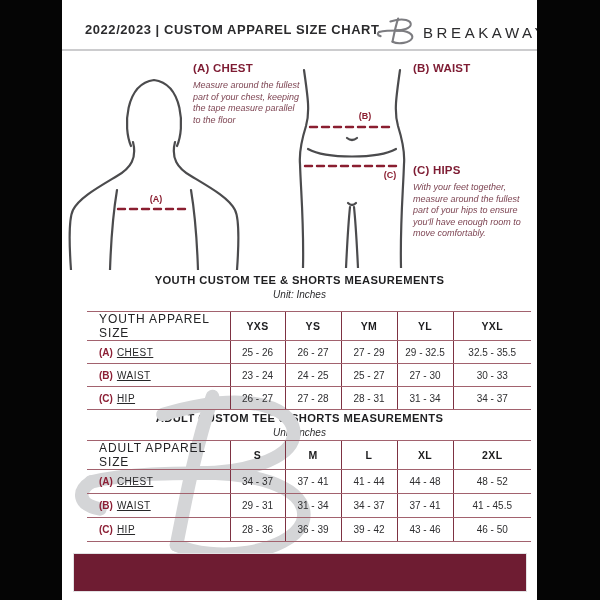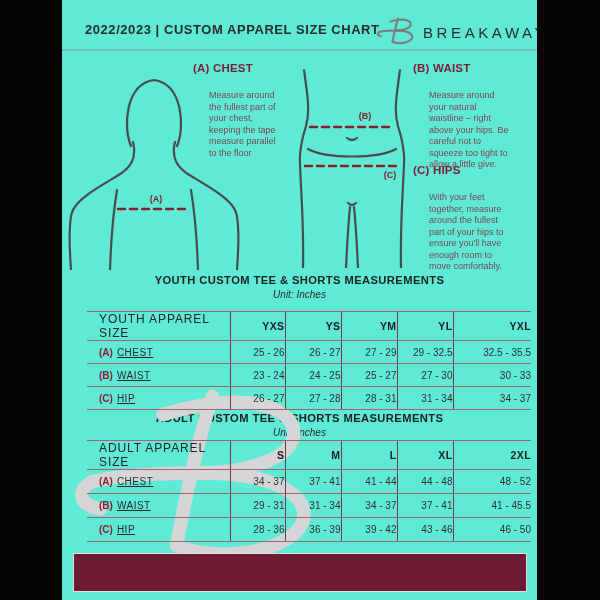--- a/index.html
+++ b/index.html
@@ -5,21 +5,21 @@
   html,body{margin:0;padding:0;}
   body{
     width:600px;height:600px;position:relative;background:#060606;
     font-family:"Liberation Sans", sans-serif;overflow:hidden;
   }
   .letterbox{position:absolute;top:0;height:600px;background:#050505;}
   .letterbox.left{left:0;width:62px;}
   .letterbox.right{right:0;width:63px;}
   .page{
     position:absolute;left:62px;top:0;width:475px;height:600px;
-    background:#5eead4;overflow:hidden;color:#2c2c2e;
+    background:#ffffff;overflow:hidden;color:#2c2c2e;
   }
   
   .header-title{
     position:absolute;left:23px;top:22px;font-size:13.5px;font-weight:800;
     letter-spacing:.6px;color:#2b2b2d;transform:scaleX(.96);transform-origin:left;
     white-space:nowrap;
   }
   .logo-svg{position:absolute;left:313px;top:15px;color:#7c7c80;}
   .brand-name{
     position:absolute;left:361px;top:24px;font-size:15px;font-weight:normal;
@@ -27,40 +27,40 @@
   }
   .header-divider{position:absolute;left:0;top:49px;width:100%;height:2px;background:#8f8f93;opacity:.45;}
   
   .fig{position:absolute;}
   .fig path{fill:none;stroke:#4b4b4d;stroke-width:2.2;stroke-linecap:round;}
   .fig .dash{stroke:#8a1e30;stroke-width:2.4;stroke-dasharray:7 5;}
   .fig text{fill:#8a1e30;font-size:9px;font-weight:bold;font-family:"Liberation Sans",sans-serif;}
   
   .guide{position:absolute;}
   .guide h3{margin:0 0 6px 0;font-size:11.5px;font-weight:800;color:#7e1c33;letter-spacing:.2px;}
-  .guide p{margin:16px;font-size:9px;color:#7e4553;line-height:11.5px;}
+  .guide p{margin:0;font-size:9px;font-style:italic;color:#7e4553;line-height:11.5px;}
   #guide-chest{left:131px;top:62px;width:108px;}
   #guide-waist{left:351px;top:62px;width:112px;}
   #guide-hips{left:351px;top:164px;width:114px;}
   
   .section-title{position:absolute;left:0;width:100%;text-align:center;font-size:11.2px;
     font-weight:800;color:#1f1f21;letter-spacing:.4px;}
   .section-unit{position:absolute;left:0;width:100%;text-align:center;font-size:10px;
     font-style:italic;color:#2a2a2c;}
   #youth-title{top:274px;} #youth-unit{top:289px;}
   #adult-title{top:412px;} #adult-unit{top:427px;}
   
   table.size-table{
     position:absolute;left:25px;width:444px;border-collapse:collapse;table-layout:fixed;
     background:transparent;z-index:2;
   }
   #youth-table{top:311px;} #adult-table{top:440px;}
   .size-table th,.size-table td{
     border-top:1.5px solid #a2626e;border-bottom:1.5px solid #a2626e;
-    padding:0;font-size:10px;color:#2f2f31;text-align:right;background:transparent;
+    padding:0;font-size:10px;color:#2f2f31;text-align:center;background:transparent;
   }
   .size-table th+th,.size-table td+td{border-left:1.5px solid #7d3242;}
   .size-table .lbl-col{text-align:left;padding-left:12px;}
   .size-table thead th{height:24px;}
   #adult-table thead th{height:26px;}
   .size-table tbody td{height:22px;}
   #adult-table tbody td{height:23px;}
   .size-table thead .lbl-col{font-weight:normal;letter-spacing:.9px;font-size:12px;color:#232325;}
   .size-table thead th.size-h{font-weight:bold;font-size:10.5px;letter-spacing:.4px;color:#1d1d1f;}
   .pfx{color:#8c1f35;font-weight:bold;margin-right:4px;}
@@ -122,21 +122,20 @@
     <text x="74" y="63" text-anchor="middle">(B)</text>
     <text x="99" y="122" text-anchor="middle">(C)</text>
   </svg>
 
   <div class="guide" id="guide-chest">
     <h3>(A) CHEST</h3>
     <p>Measure around the fullest part of your chest, keeping the tape measure parallel to the floor</p>
   </div>
   <div class="guide" id="guide-waist">
     <h3>(B) WAIST</h3>
-    <p>Measure around your natural waistline – right above your hips. Be careful not to squeeze too tight to allow a little give.</p>
   </div>
   <div class="guide" id="guide-hips">
     <h3>(C) HIPS</h3>
     <p>With your feet together, measure around the fullest part of your hips to ensure you'll have enough room to move comfortably.</p>
   </div>
 
   <div class="section-title" id="youth-title">YOUTH CUSTOM TEE &amp; SHORTS MEASUREMENTS</div>
   <div class="section-unit" id="youth-unit">Unit: Inches</div>
 
   <table class="size-table" id="youth-table">

